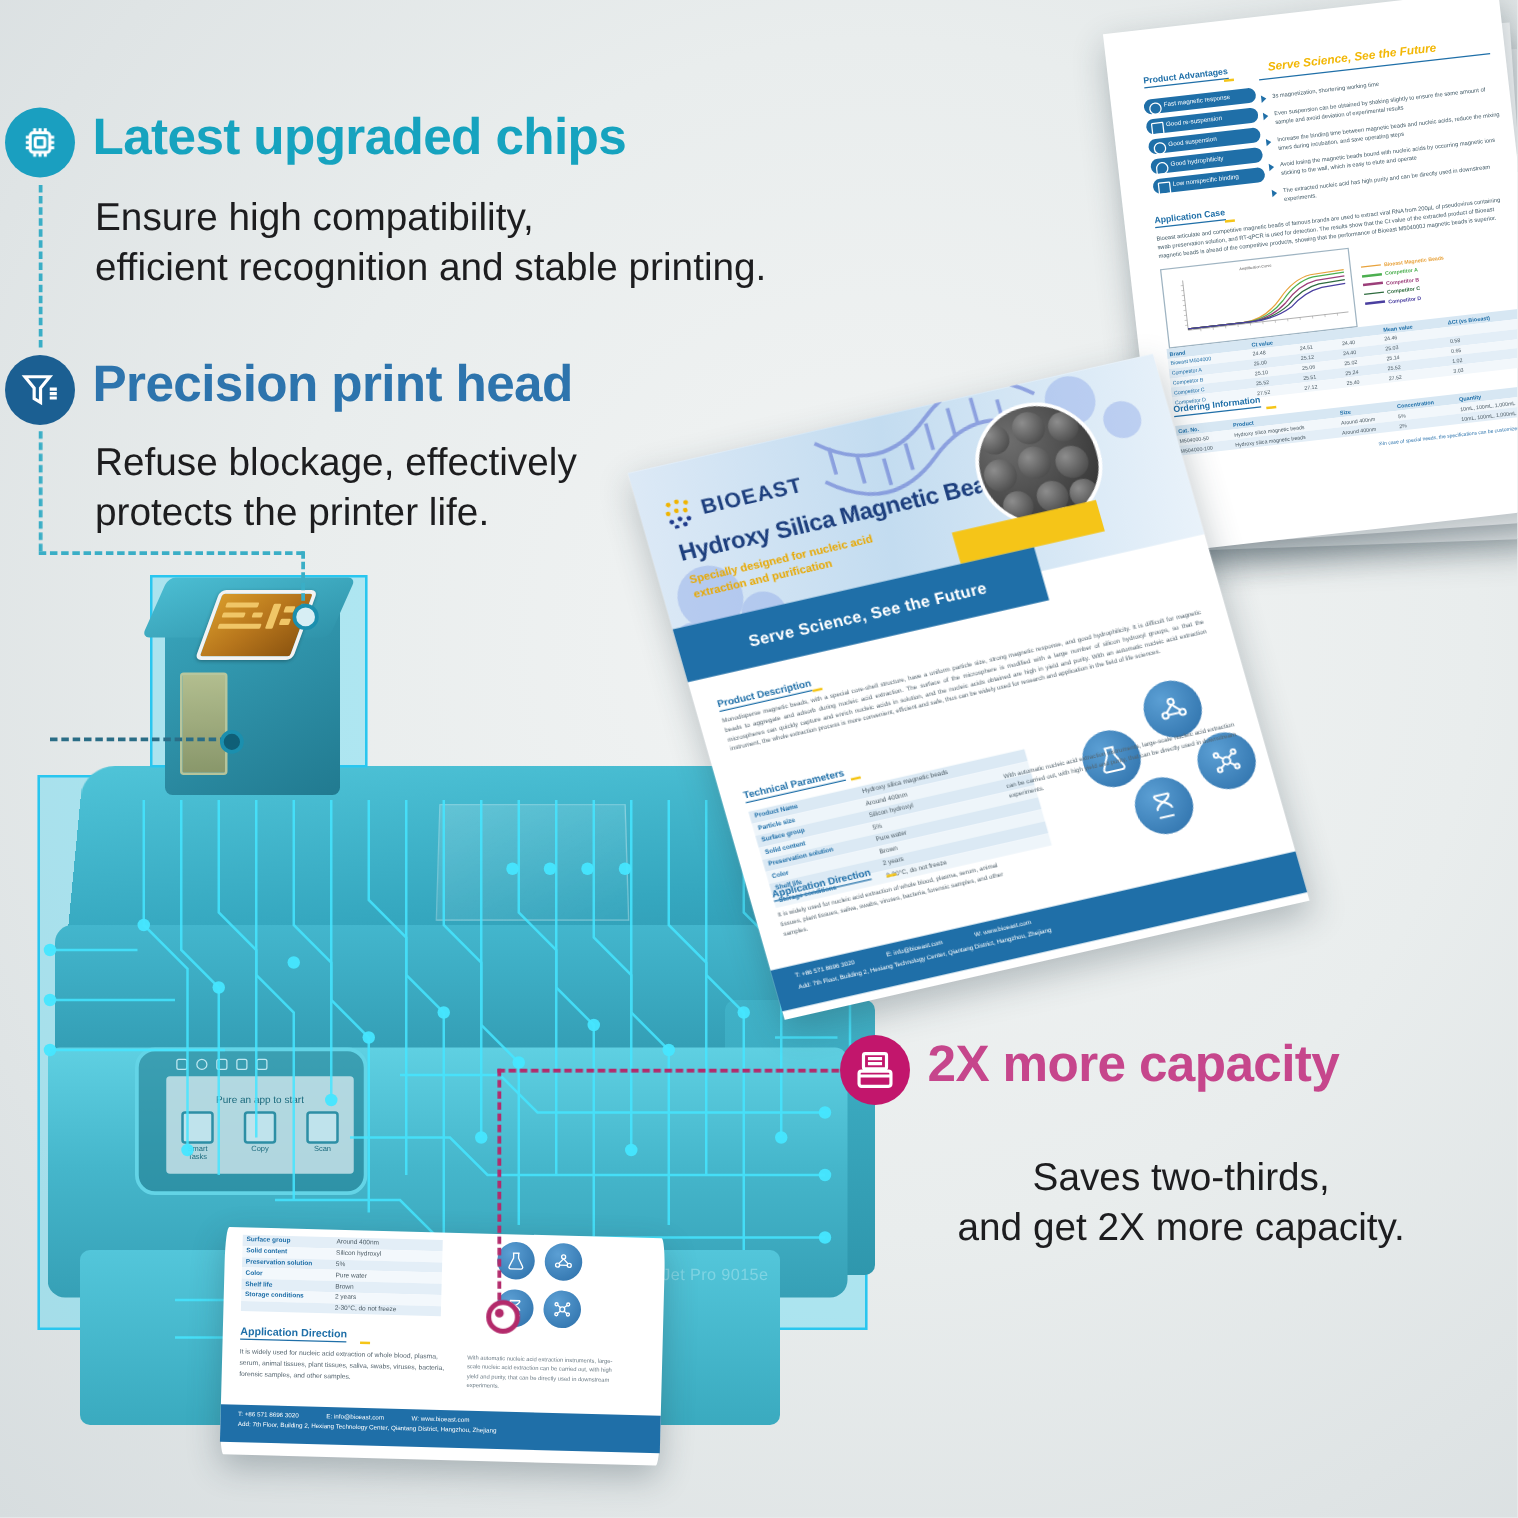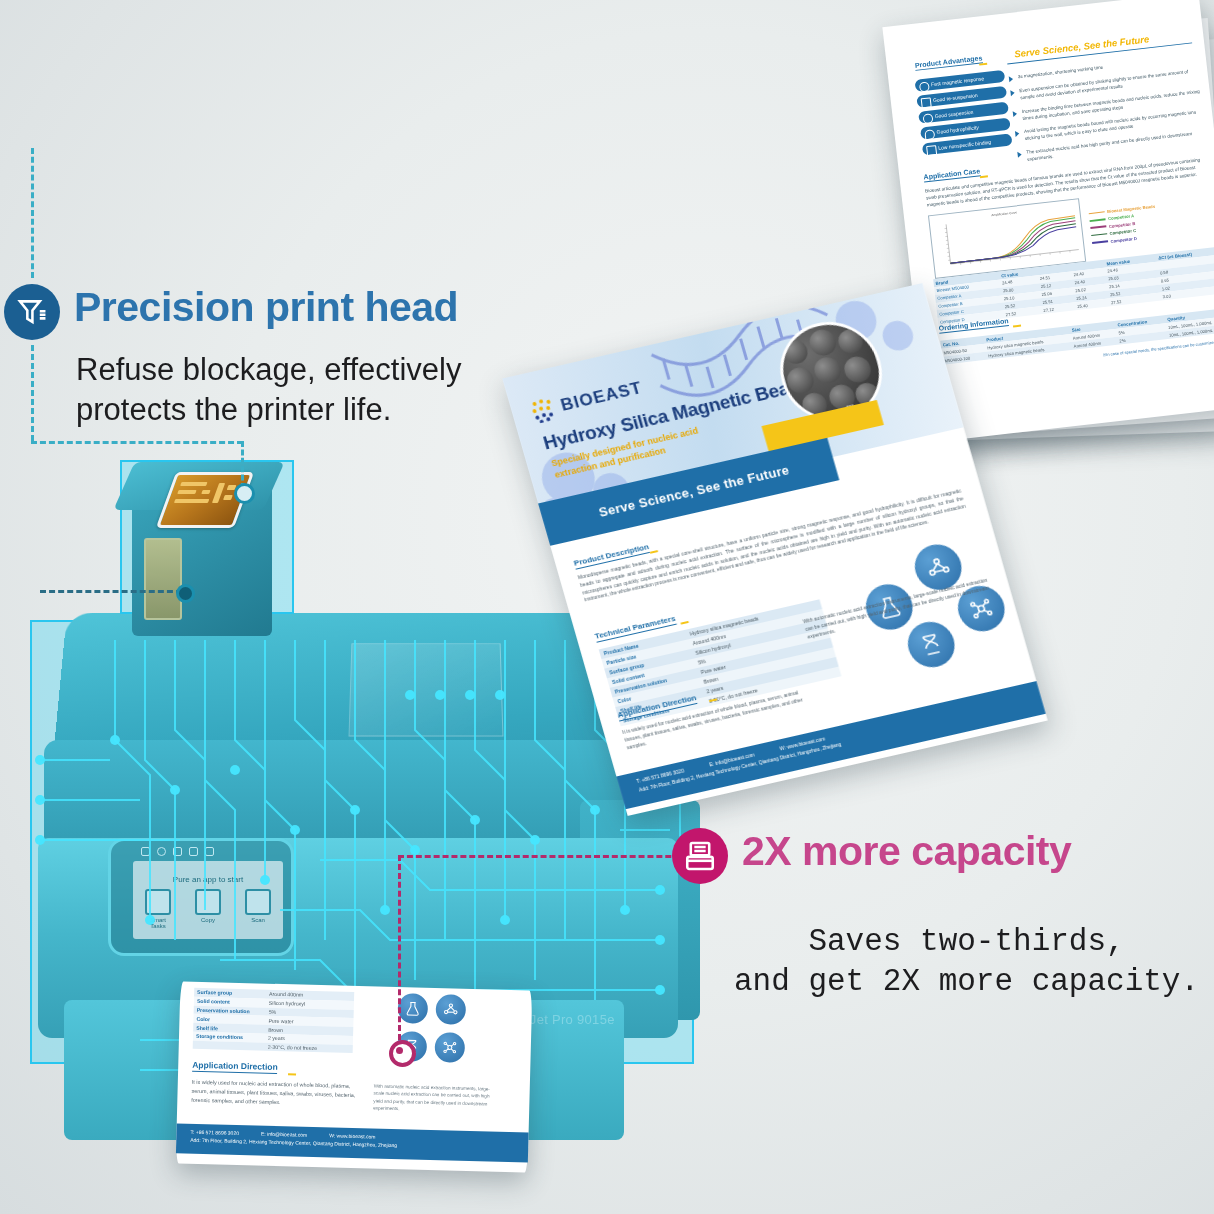--- a/index.html
+++ b/index.html
@@ -25,21 +25,21 @@
   #feat-chips{left:4px;top:86px;}
   #feat-chips .f-title{color:#16a3bf;}
   #feat-chips .f-body{margin-left:72px;margin-top:12px;}
 
   #feat-head{left:4px;top:284px;}
   #feat-head .f-title{color:#2d74ad;}
   #feat-head .f-body{margin-left:72px;margin-top:10px;}
 
   #feat-cap{left:672px;top:828px;text-align:center;}
   #feat-cap .f-title{color:#c6468c;}
-  #feat-cap .f-body{margin-left:62px;margin-top:38px;font-family:Liberation Mono, monospace;}
+  #feat-cap .f-body{margin-left:94px;margin-top:38px;}
 
   
   .dash{position:absolute;}
   .vline-teal{border-left:3px dashed #3aaec6;}
   .hline-teal{border-top:3px dashed #3aaec6;}
   .vline-mag{border-left:3px dashed #b32a6b;}
   .hline-mag{border-top:3px dashed #b32a6b;}
   .dot{position:absolute;border-radius:50%;}
 
   
@@ -720,20 +720,35 @@
   <div class="dot" style="left:234px;top:483px;width:15px;height:15px;border:3px solid #1b8fae;background:#d7eef4;"></div>
 
   <div class="dash hline-teal" style="left:40px;top:590px;width:142px;border-top-color:#2a6d86;"></div>
   <div class="dot" style="left:176px;top:584px;width:13px;height:13px;border:3px solid #1b8fae;background:#0f5f77;"></div>
 
   <div class="dash hline-mag" style="left:398px;top:855px;width:300px;"></div>
   <div class="dash vline-mag" style="left:398px;top:855px;height:194px;"></div>
   <div class="dot" style="left:389px;top:1040px;width:19px;height:19px;border:4px solid #b32a6b;background:#fff;"></div>
   <div class="dot" style="left:396px;top:1047px;width:7px;height:7px;background:#b32a6b;"></div>
 
+  <div class="feat" id="feat-chips">
+    <div class="feat-head">
+      <div class="badge" style="background:#1a9fc0;">
+        <svg viewBox="0 0 24 24" stroke="#fff" fill="none" stroke-width="1.7">
+          <rect x="6.5" y="6.5" width="11" height="11" rx="1.6"></rect>
+          <rect x="9.3" y="9.3" width="5.4" height="5.4" rx="1"></rect>
+          <path d="M9 4v2.5M12 4v2.5M15 4v2.5M9 17.5V20M12 17.5V20M15 17.5V20
+                   M4 9h2.5M4 12h2.5M4 15h2.5M17.5 9H20M17.5 12H20M17.5 15H20"></path>
+        </svg>
+      </div>
+      <div class="f-title">Latest upgraded chips</div>
+    </div>
+    <div class="f-body">Ensure high compatibility,
+efficient recognition and stable printing.</div>
+  </div>
 
   <div class="feat" id="feat-head">
     <div class="feat-head">
       <div class="badge" style="background:#1b5f92;">
         <svg viewBox="0 0 24 24" stroke="#fff" fill="none" stroke-width="1.8">
           <path d="M3.5 4.5h14l-5.2 6.4V19l-3.6-2.2v-5.9z"></path>
           <path d="M17.5 11.5h4M17.5 14h4M17.5 16.5h4"></path>
         </svg>
       </div>
       <div class="f-title">Precision print head</div>

